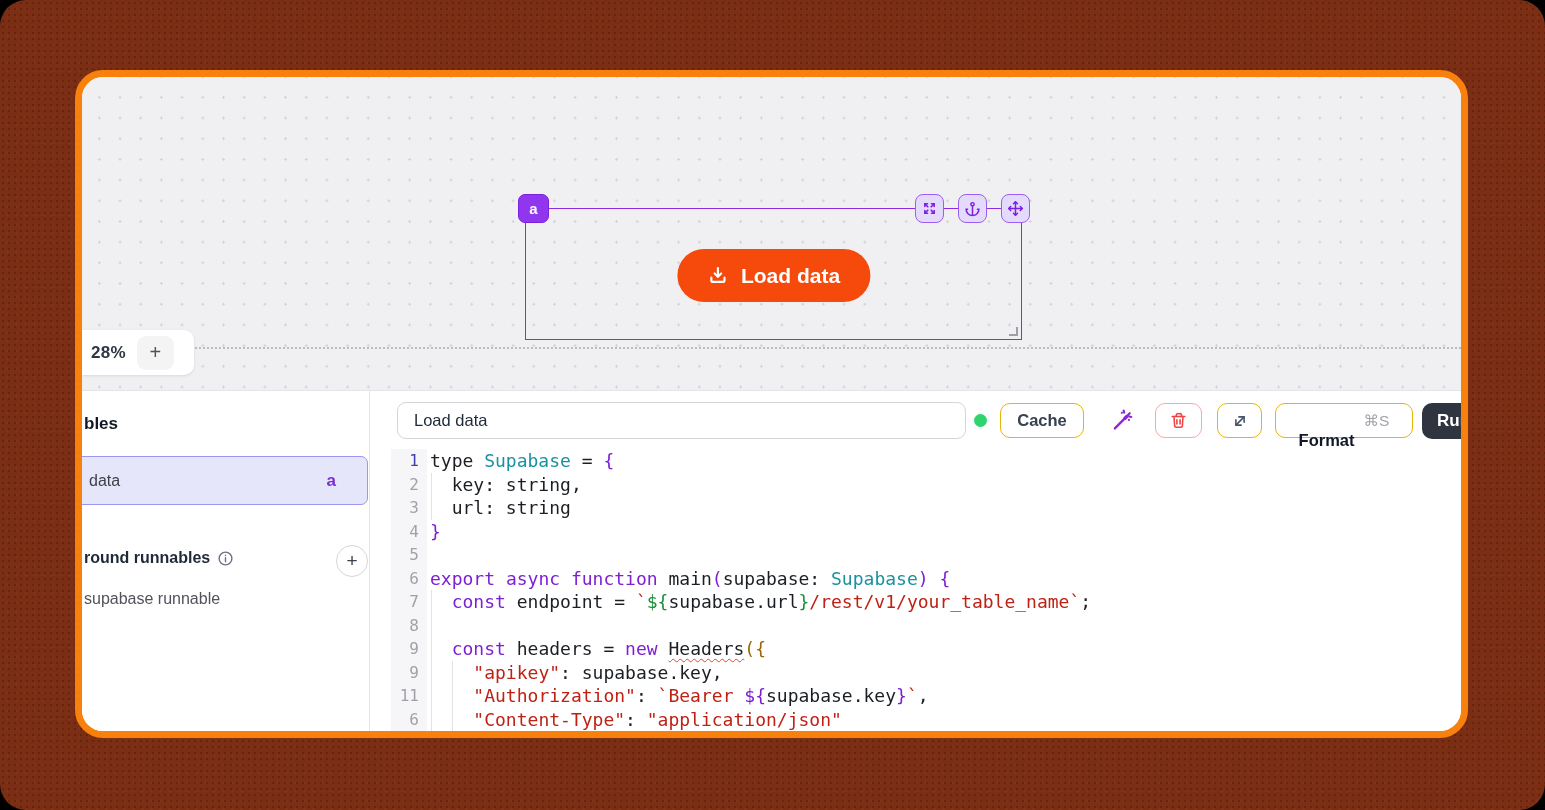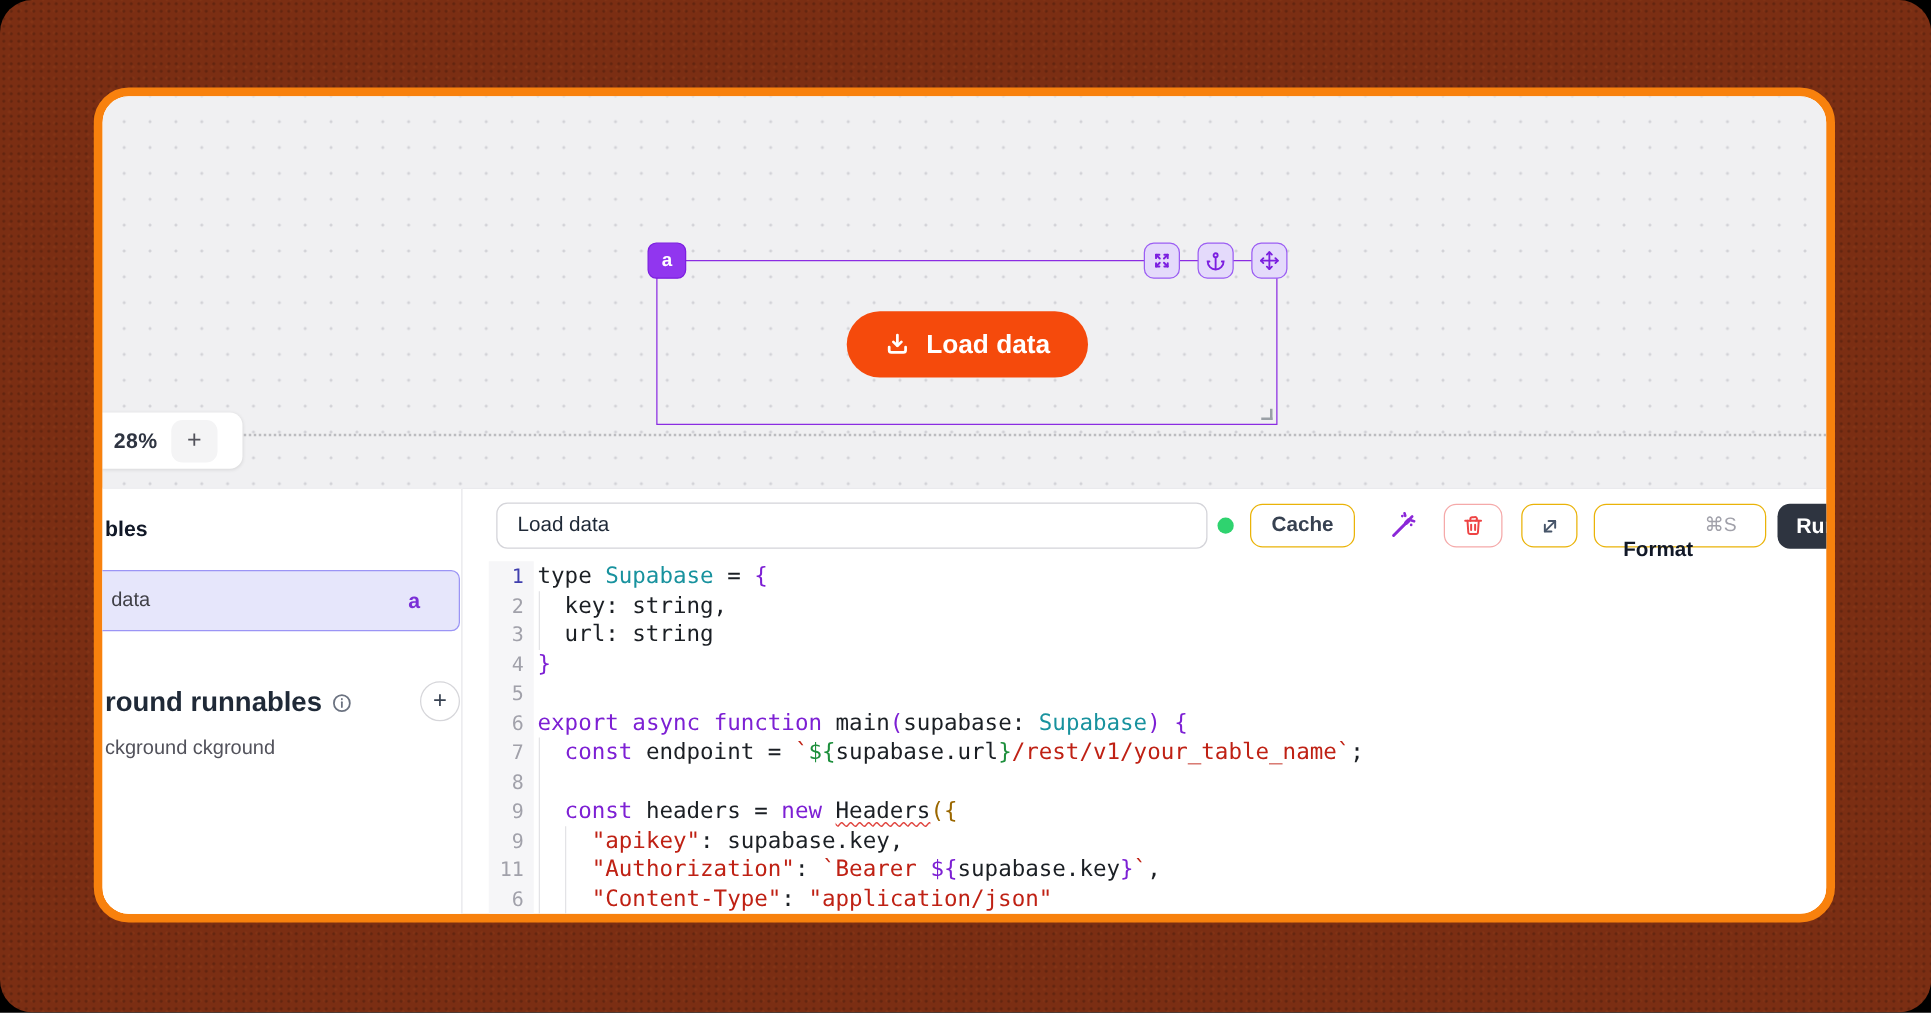--- a/index.html
+++ b/index.html
@@ -55,21 +55,21 @@
   .sidebar { position:absolute; left:0; top:0; width:288px; height:341px;
     border-right:1px solid #e6e6ea; background:#fff; }
   .sb-header { position:absolute; left:2px; top:23px; font-size:17px; font-weight:700; color:#111827; }
   .sb-item { position:absolute; left:-10px; top:65px; width:296px; height:49px;
     background:#e6e6fb; border:1.5px solid #9b95f5; border-radius:7px;
     display:flex; align-items:center; justify-content:space-between;
     padding:0 31px 0 16px; cursor:pointer; }
   .sb-item-label { font-size:16px; color:#3f3f46; }
   .sb-item-badge { font-size:17px; font-weight:700; color:#7a2fd6; }
   .sb-section { position:absolute; left:2px; top:158px; display:flex; align-items:center; gap:7px; }
-  .sb-section-label { font-size:22px; font-weight:700; color:#1f2937; }
+  .sb-section-label { font-size:16px; font-weight:700; color:#1f2937; }
   .sb-section svg { width:17px; height:17px; }
   .sb-add { position:absolute; left:254px; top:154px; width:32px; height:32px;
     background:#fff; border:1px solid #d6d6da; border-radius:50%;
     font-size:19px; color:#374151; display:flex; align-items:center; justify-content:center; cursor:pointer; }
   .sb-subtext { position:absolute; left:2px; top:199px; font-size:16px; color:#52525b; }
 
   
   .editor { position:absolute; left:309px; top:0; width:1070px; height:341px; }
   .toolbar { position:absolute; left:0; top:0; right:0; height:56px; }
   .name-input { position:absolute; left:6px; top:11px; width:569px; height:37px;
@@ -194,21 +194,21 @@
           <span class="sb-section-label">round runnables</span>
           <span style="display:flex">
             <svg viewBox="0 0 24 24" fill="none" stroke="#6b7280" stroke-width="2" width="17" height="17">
               <circle cx="12" cy="12" r="9"></circle>
               <path d="M12 11v5.5" stroke-linecap="round"></path>
               <path d="M12 7.3v.4" stroke-linecap="round"></path>
             </svg>
           </span>
         </div>
         <button class="sb-add">+</button>
-        <div class="sb-subtext">ckground ckground</div>
+        <div class="sb-subtext">supabase runnable</div>
       </div>
 
       <div class="editor">
         <div class="toolbar">
           <input class="name-input" value="Load data" style="">
           <div class="status-dot"></div>
 
           <button class="tb-btn btn-cache">Cache</button>
 
           <button class="tb-btn btn-wand">

